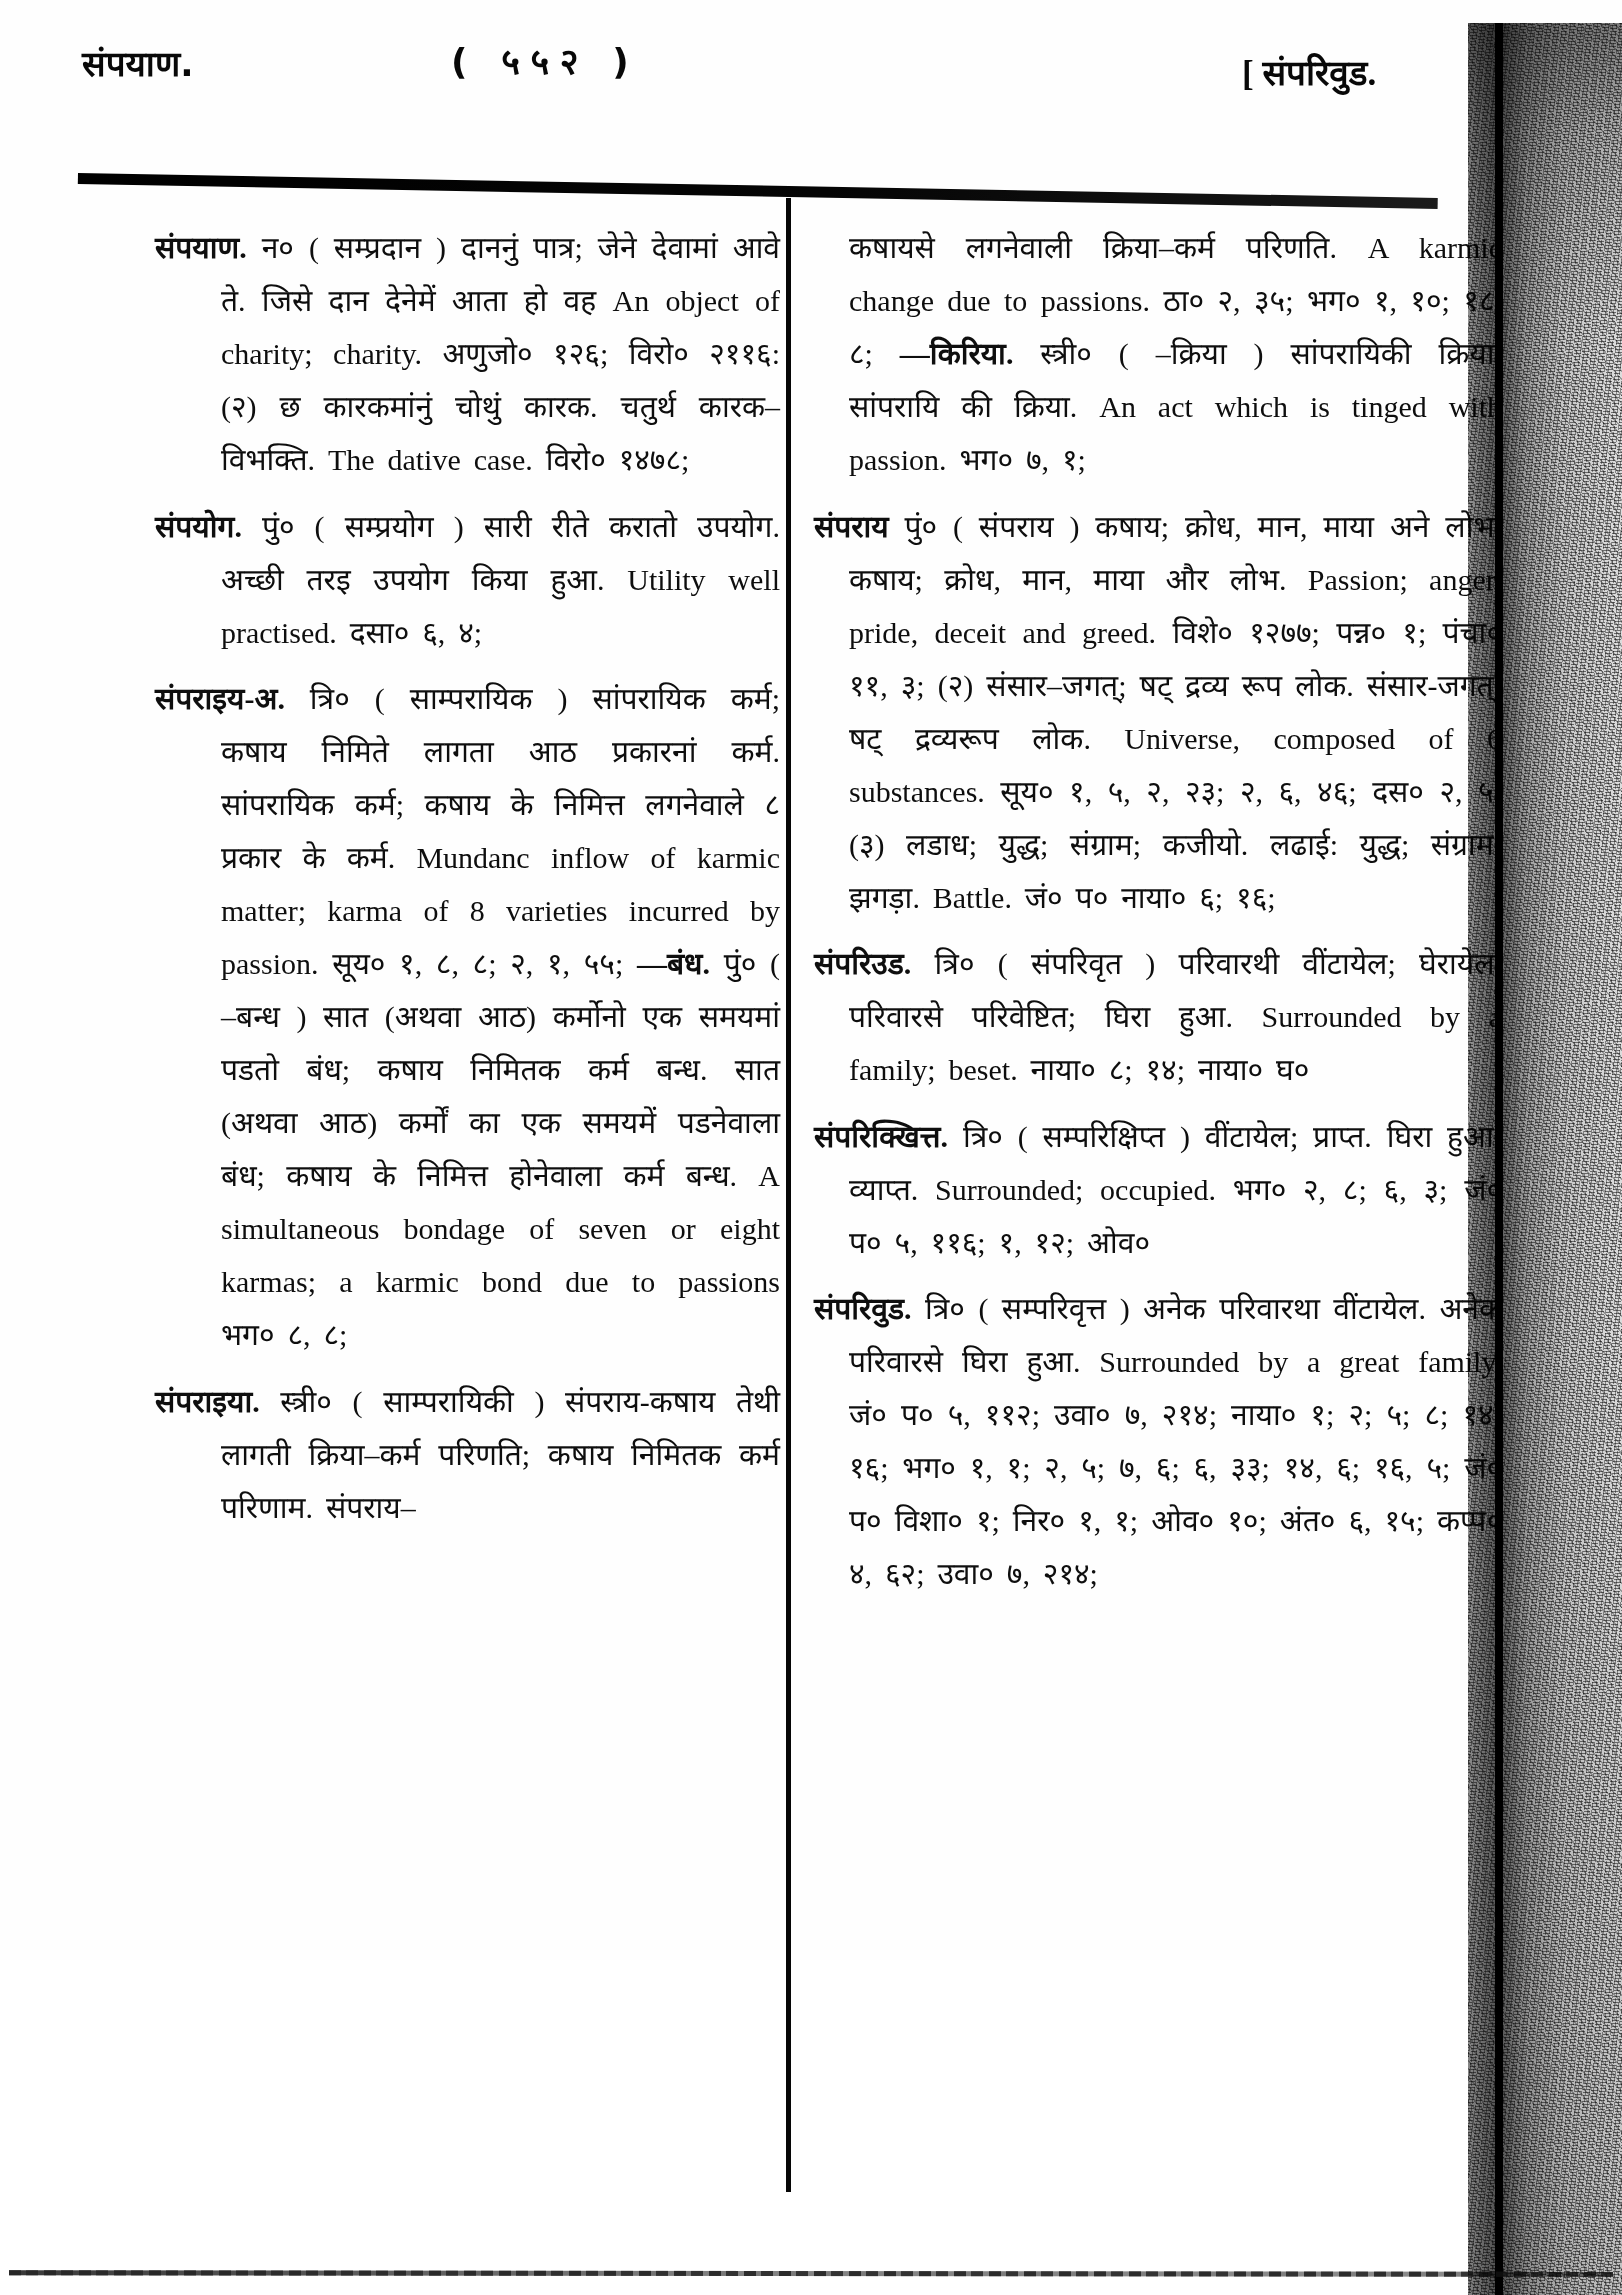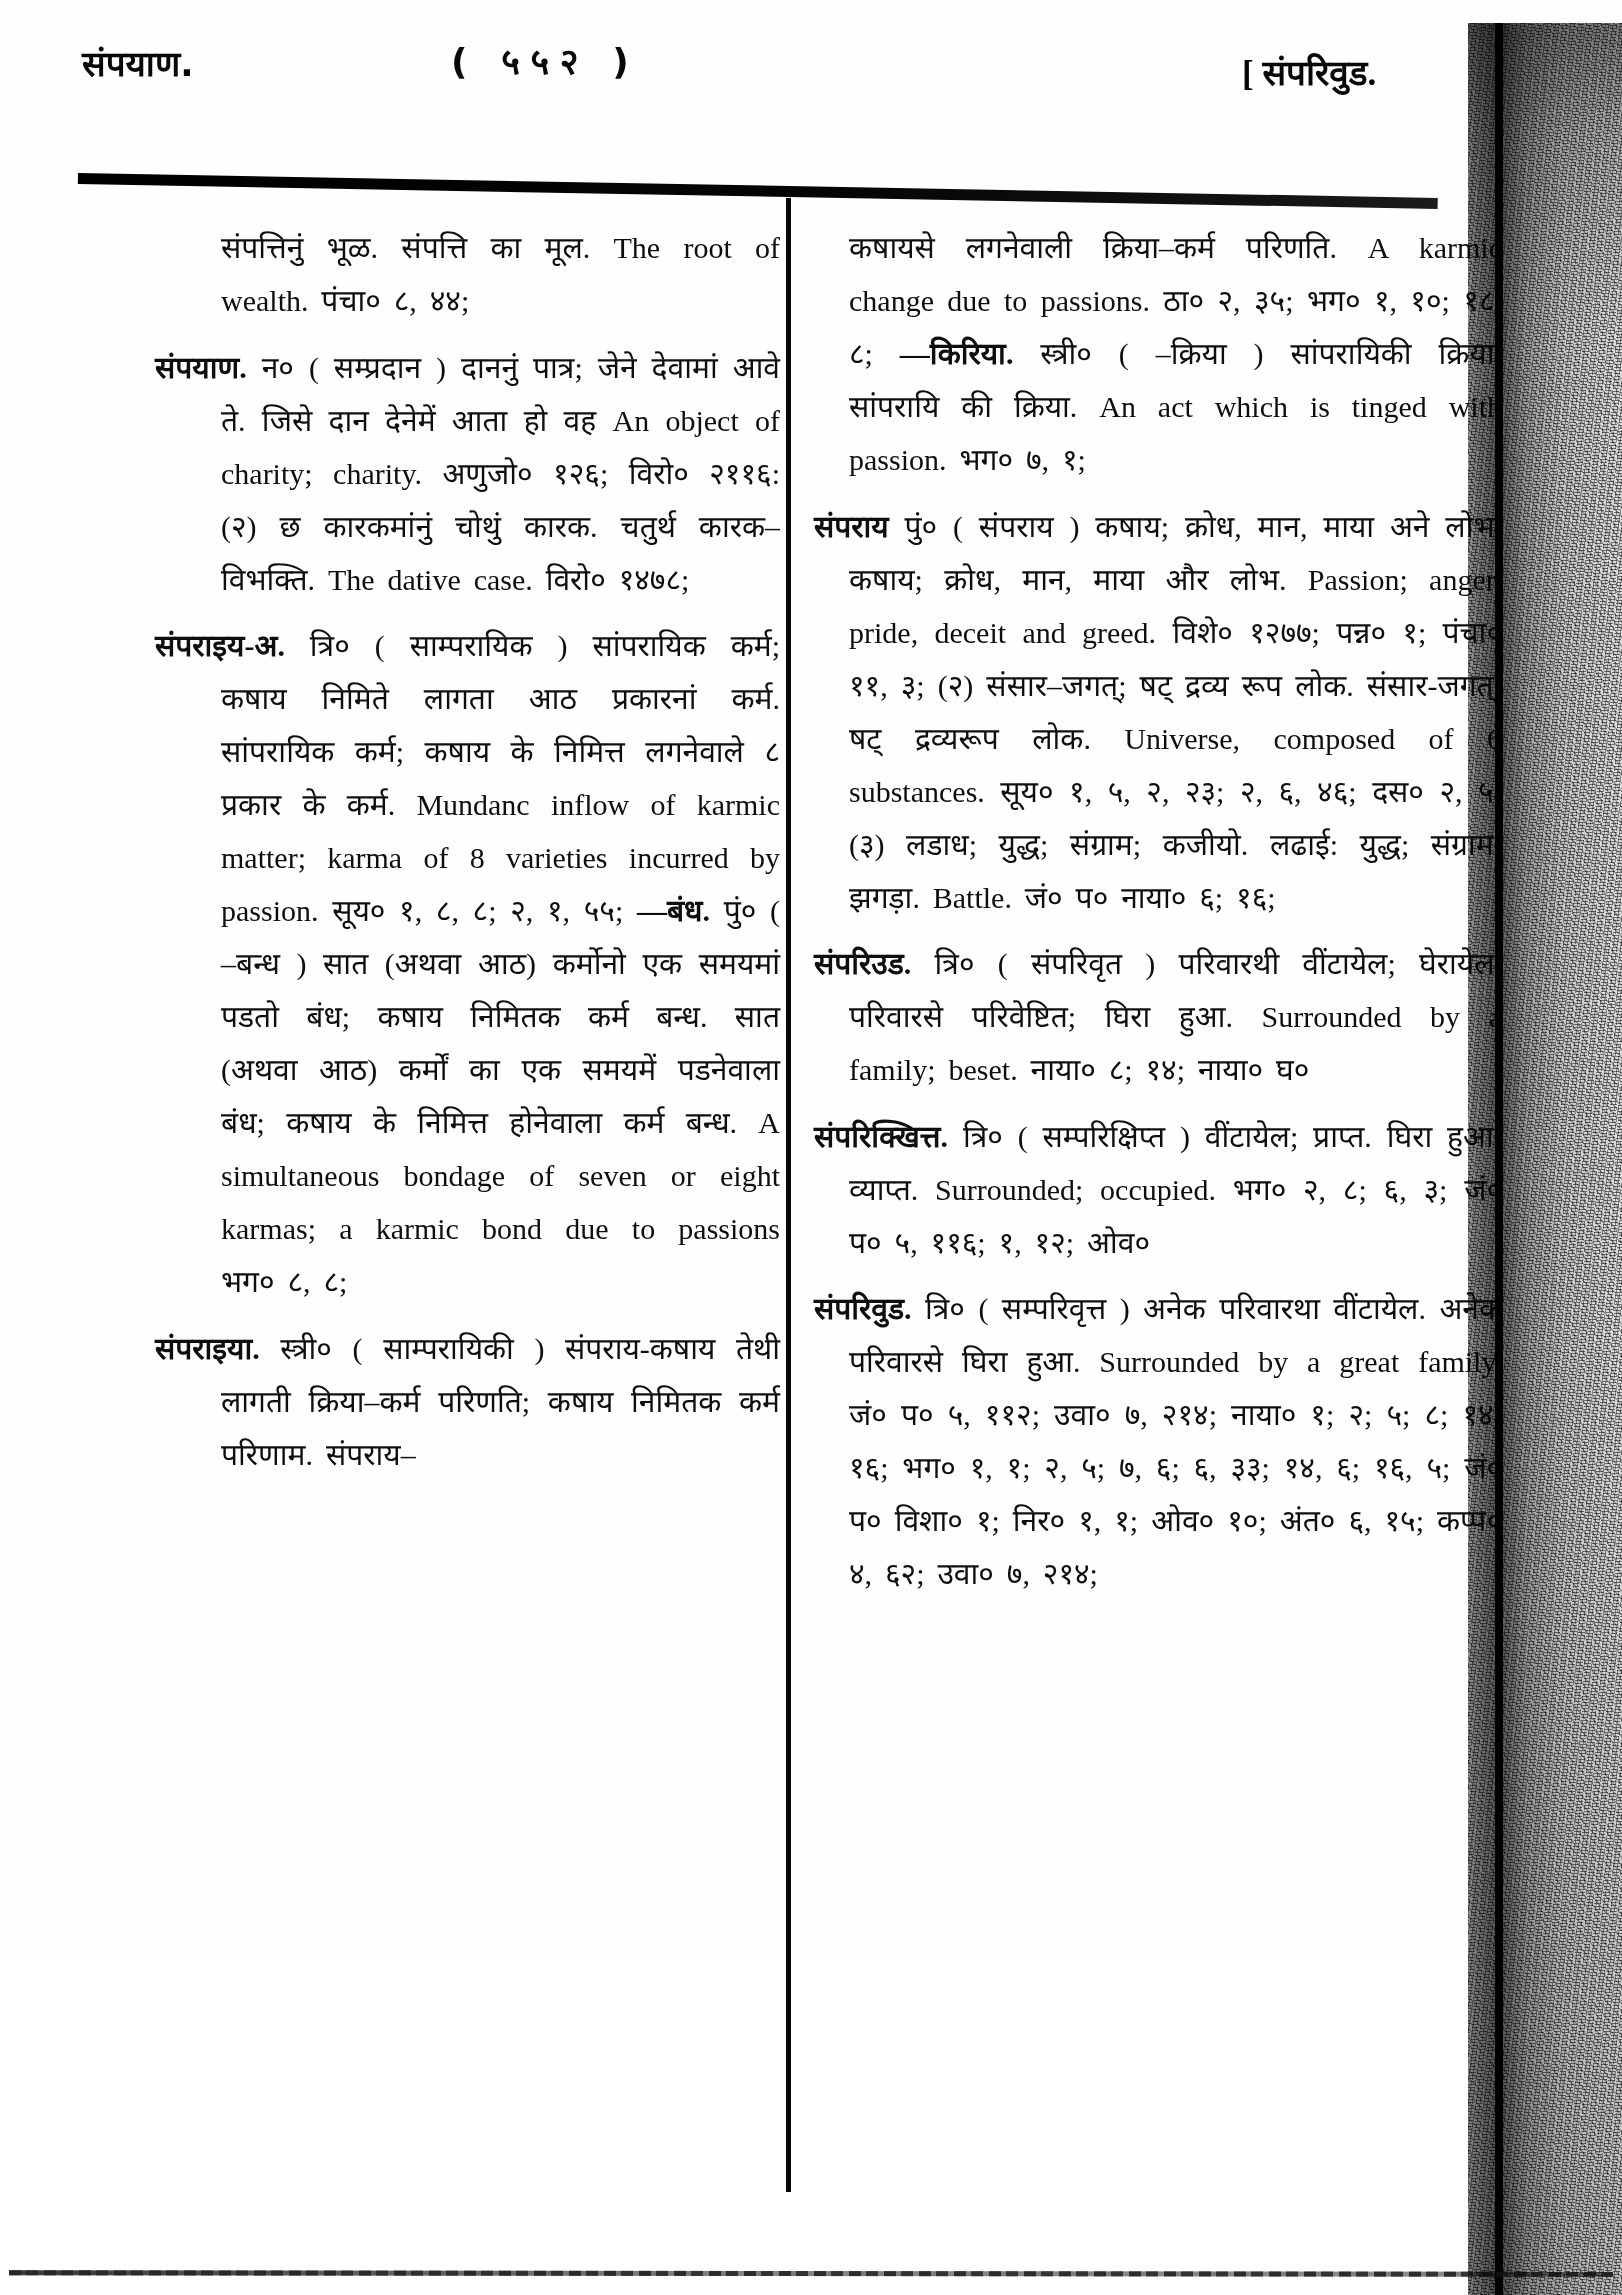--- a/index.html
+++ b/index.html
@@ -91,25 +91,25 @@
 <div class="page">
 
   <div class="guide guide-left">संपयाण.</div>
   <div class="guide page-num">( ५५२ )</div>
   <div class="guide guide-right">[ संपरिवुड.</div>
   <div class="header-rule"></div>
 
   <div class="divider"></div>
 
   <div class="col col-left">
-    <p class="cont"><span>संपत्तिनुं भूळ. संपत्ति का मूल. The root of wealth. पंचा० ८, ४४;</span></p>
 
     <p class="entry"><b>संपयाण.</b><span> न० ( सम्प्रदान ) दाननुं पात्र; जेने देवामां आवे ते. जिसे दान देनेमें आता हो वह An object of charity; charity. अणुजो० १२६; विरो० २११६: (२) छ कारकमांनुं चोथुं कारक. चतुर्थ कारक–विभक्ति. The dative case. विरो० १४७८;</span></p>
 
 
+    <p class="entry"><b>संपयोग.</b><span> पुं० ( सम्प्रयोग ) सारी रीते करातो उपयोग. अच्छी तरइ उपयोग किया हुआ. Utility well practised. दसा० ६, ४;</span></p>
 
     <p class="entry"><b>संपराइय-अ.</b><span> त्रि० ( साम्परायिक ) सांपरायिक कर्म; कषाय निमिते लागता आठ प्रकारनां कर्म. सांपरायिक कर्म; कषाय के निमित्त लगनेवाले ८ प्रकार के कर्म. Mundanc inflow of karmic matter; karma of 8 varieties incurred by passion. सूय० १, ८, ८; २, १, ५५; </span><b>—बंध.</b><span> पुं० ( –बन्ध ) सात (अथवा आठ) कर्मोनो एक समयमां पडतो बंध; कषाय निमितक कर्म बन्ध. सात (अथवा आठ) कर्मों का एक समयमें पडनेवाला बंध; कषाय के निमित्त होनेवाला कर्म बन्ध. A simultaneous bondage of seven or eight karmas; a karmic bond due to passions भग० ८, ८;</span></p>
 
     <p class="entry"><b>संपराइया.</b><span> स्त्री० ( साम्परायिकी ) संपराय-कषाय तेथी लागती क्रिया–कर्म परिणति; कषाय निमितक कर्म परिणाम. संपराय–</span></p>
   </div>
 
   <div class="col col-right">
     <p class="cont"><span>कषायसे लगनेवाली क्रिया–कर्म परिणति. A karmic change due to passions. ठा० २, ३५; भग० १, १०; १८, ८; </span><b>—किरिया.</b><span> स्त्री० ( –क्रिया ) सांपरायिकी क्रिया. सांपरायि की क्रिया. An act which is tinged with passion. भग० ७, १;</span></p>
 
     <p class="entry"><b>संपराय</b><span> पुं० ( संपराय ) कषाय; क्रोध, मान, माया अने लोभ. कषाय; क्रोध, मान, माया और लोभ. Passion; anger, pride, deceit and greed. विशे० १२७७; पन्न० १; पंचा० ११, ३; (२) संसार–जगत्; षट् द्रव्य रूप लोक. संसार-जगत्; षट् द्रव्यरूप लोक. Universe, composed of 6 substances. सूय० १, ५, २, २३; २, ६, ४६; दस० २, ५; (३) लडाध; युद्ध; संग्राम; कजीयो. लढाई: युद्ध; संग्राम; झगड़ा. Battle. जं० प० नाया० ६; १६;</span></p>

